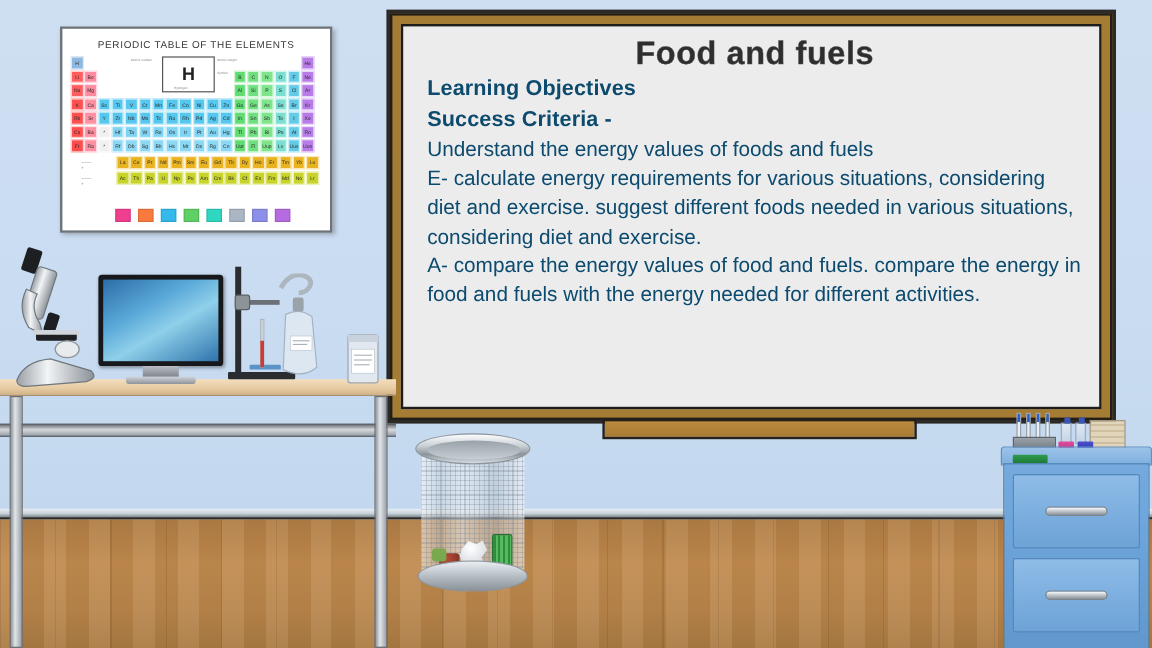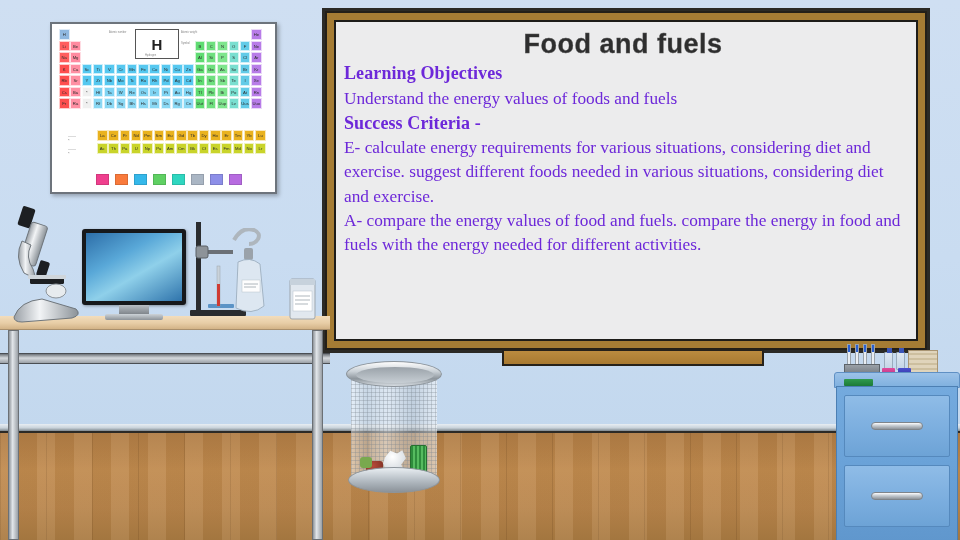--- a/index.html
+++ b/index.html
@@ -44,34 +44,34 @@
     padding:3px;
   }
   .board-wood {
     width:100%; height:100%; background:#a57c34; padding:7px;
     border:2px solid #231f18;
   }
   .board-face {
     width:100%; height:100%;
     background:#ececed;
     border:2px solid #1d1c19;
-    padding:7px 14px 6px 8px;
+    padding:7px 14px 6px 20px;
     overflow:hidden;
   }
   .board-title {
     text-align:center;
     font-size:27px;
     font-weight:700;
     letter-spacing:.5px;
     color:#2e2e2e;
     line-height:1.12;
     margin-bottom:2px;
     -webkit-text-stroke:0.4px #555;
   }
-  .bl { color:#6d28d9; font-size:17.3px; line-height:1.405;font-family:Liberation Serif, serif; }
+  .bl { color:#0c4a6e; font-size:17.3px; line-height:1.405; }
   .bl.hdr { font-weight:700; font-size:18px; letter-spacing:.1px; }
   .board-ledge {
     position:absolute; left:502px; top:349px; width:262px; height:17px;
     background:linear-gradient(180deg,#bb8b3f 0%,#a87a31 100%);
     border:2px solid #25211a;
   }
 
   
   #poster {
     position:absolute; left:50px; top:22px; width:227px; height:172px;
@@ -281,20 +281,21 @@
 </head>
 <body>
 
 <div id="slide">
 
   <div class="wall"></div>
   <div class="baseboard"></div>
   <div class="floor"></div>
 
   <div id="poster">
+    <div class="pt-title">PERIODIC TABLE OF THE ELEMENTS</div>
     <div class="pt-grid" id="pt-grid">
       <div class="hbox">H</div>
       <div class="hlabel" style="left:52px;top:3px;">Atomic number</div>
       <div class="hlabel" style="left:124px;top:3px;">Atomic weight</div>
       <div class="hlabel" style="left:124px;top:14px;">Symbol</div>
       <div class="hlabel" style="left:88px;top:26px;">Hydrogen</div>
     <div class="cell" style="left: 2px; top: 1px; background: rgb(143, 184, 224);">H</div>
         <div class="cell" style="left: 194.1px; top: 1px; background: rgb(184, 124, 232);">He</div>
         <div class="cell" style="left: 2px; top: 12.5px; background: rgb(255, 94, 94);">Li</div>
         <div class="cell" style="left: 13.3px; top: 12.5px; background: rgb(255, 138, 160);">Be</div>
@@ -434,22 +435,22 @@
         <div class="sw" style="left: 177px; top: 0px; background: rgb(183, 107, 224);"></div>
       </div>
   </div>
 
   <div id="board">
     <div class="board-wood">
       <div class="board-face">
         <div class="board-title">Food and fuels</div>
         <div id="board-lines">
             <div class="bl hdr">Learning Objectives</div>
+            <div class="bl hdr">Success Criteria -</div>
             <div class="bl">Understand the energy values of foods and fuels</div>
-            <div class="bl hdr">Success Criteria -</div>
             <div class="bl">E- calculate energy requirements for various situations, considering diet  and exercise. suggest different foods needed in various situations, considering diet and exercise.</div>
             <div class="bl">A- compare the energy values of food and fuels.  compare the energy in food and fuels with the energy needed for different activities.</div>
           </div>
       </div>
     </div>
   </div>
   <div class="board-ledge"></div>
 
   <div class="bench-top"></div>
   <div class="bench-rail"></div>

